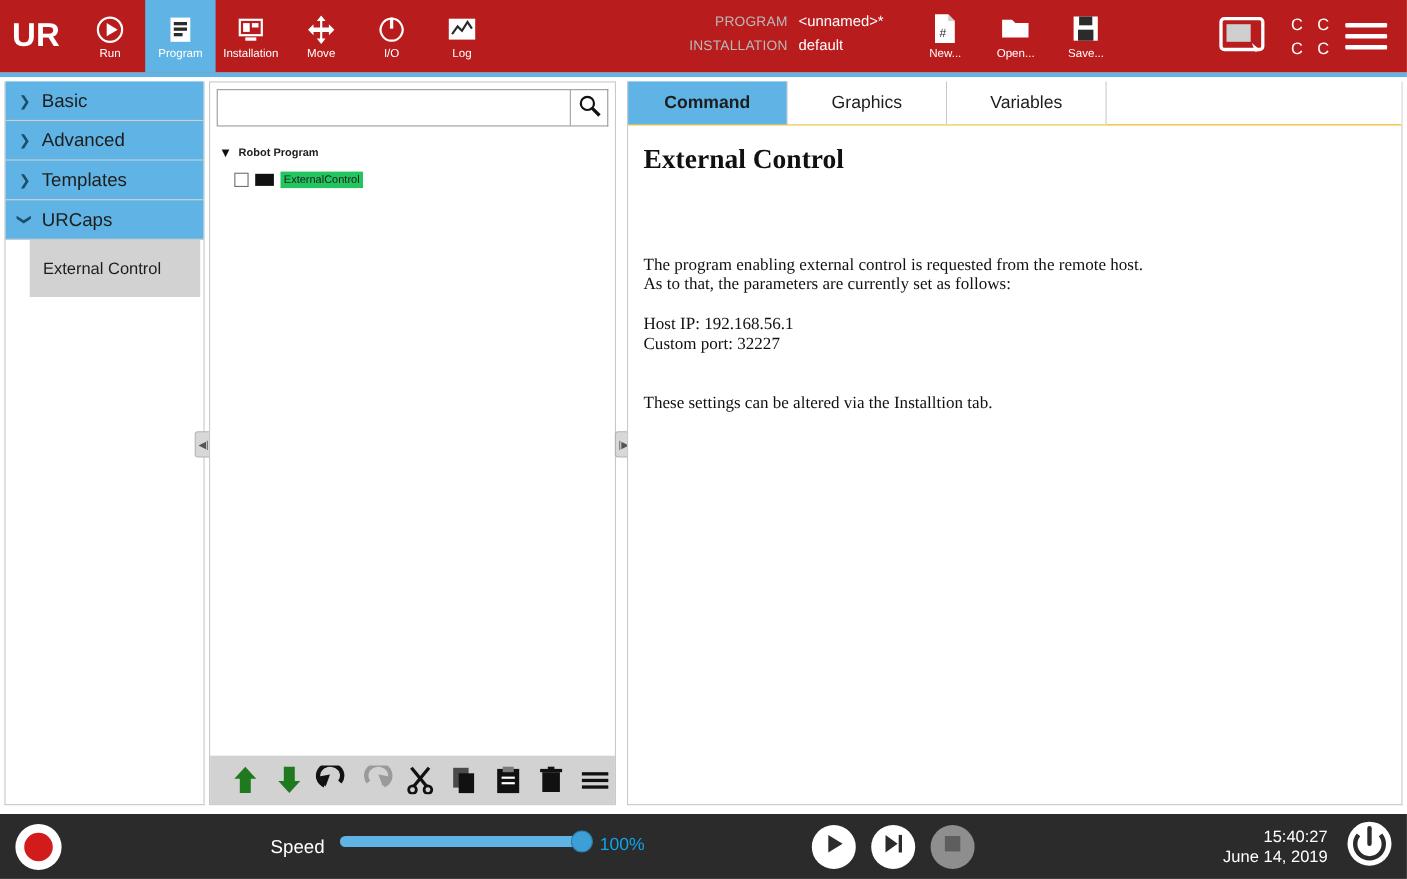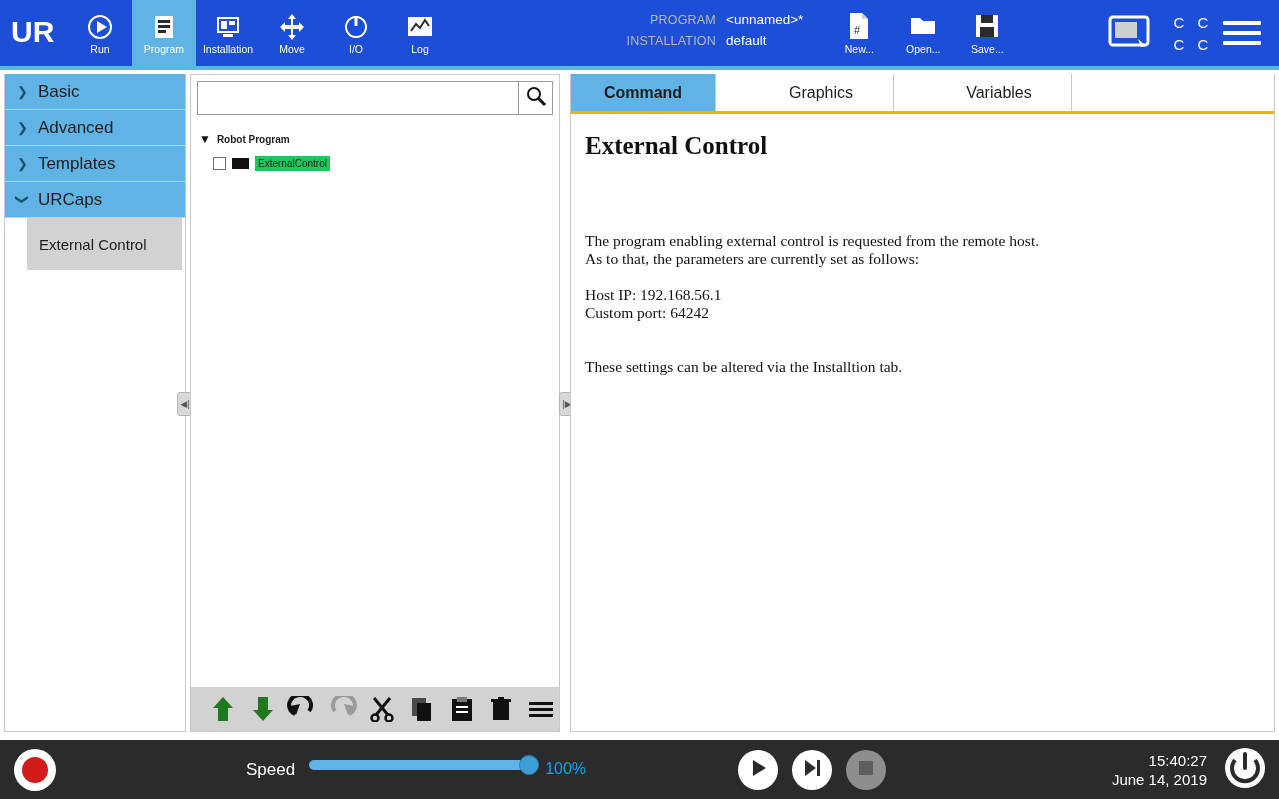--- a/index.html
+++ b/index.html
@@ -8,21 +8,21 @@
     width: 1279px; height: 799px;
     overflow: hidden;
     background: #ffffff;
     font-family: "Liberation Sans", sans-serif;
   }
   #app { position: relative; width: 1279px; height: 799px; background: #fff; }
 
   
   .topbar {
     position: absolute; left: 0; top: 0; width: 1279px; height: 66px;
-    background: #1d4ed8;
+    background: #b91c1c;
     display: flex; align-items: stretch;
   }
   .logo {
     width: 68px; height: 66px; display: flex; align-items: center; justify-content: center;
   }
   .logo svg { display: block; }
   .navgroup { display: flex; align-items: stretch; }
   .navbtn {
     width: 64px; height: 66px; display: flex; flex-direction: column;
     align-items: center; justify-content: center; gap: 2px;
@@ -113,21 +113,21 @@
     position:absolute; width: 16px; height: 24px; background:#d8d8d8;
     border: 1px solid #b4b4b4; border-radius: 3px;
     display:flex; align-items:center; justify-content:center; font-size: 9px; color:#555; cursor:pointer;
   }
 
   
   .rightpanel {
     position:absolute; left: 570px; top: 74px; width: 705px; height: 658px;
     background:#fff; border: 1px solid #c9c9c9; border-top:none;
   }
-  .tabs { display:flex; height: 40px; background:#fff; border-bottom: 3px solid #eab308; gap: 33px;}
+  .tabs { display:flex; height: 40px; background:#fff; border-bottom: 1px solid #eab308;}
   .tab {
     min-width: 145px; display:flex; align-items:center; justify-content:center;
     font-size: 16px; color:#1d1d1d; cursor:pointer; border-right: 1px solid #c9c9c9;
     background: #ffffff;
   }
   .tab.active { background:#5fb4e5; font-weight: bold; }
   .panelbody { padding: 18px 0 0 14px; }
   .panel-title { font-size: 25px; font-weight: bold; color:#111; font-family:"Liberation Serif", serif; }
   .desc {
     margin-top: 72px; font-size: 15.5px; color:#111; line-height: 18px;
@@ -414,21 +414,21 @@
         <span>Variables</span>
       </div>
     </div>
     <div class="panelbody">
       <div class="panel-title">External Control</div>
       <div class="desc">
         <div>The program enabling external control is requested from the remote host.</div>
         <div>As to that, the parameters are currently set as follows:</div>
         <div class="gap"></div>
         <div>Host IP: 192.168.56.1</div>
-        <div>Custom port: 64242</div>
+        <div>Custom port: 32227</div>
         <div class="gap"></div>
         <div class="gap"></div>
         <div>These settings can be altered via the Installtion tab.</div>
       </div>
     </div>
   </div>
 
   <div class="bottombar">
     <div class="stopbtn">
       <span class="dot"></span>

